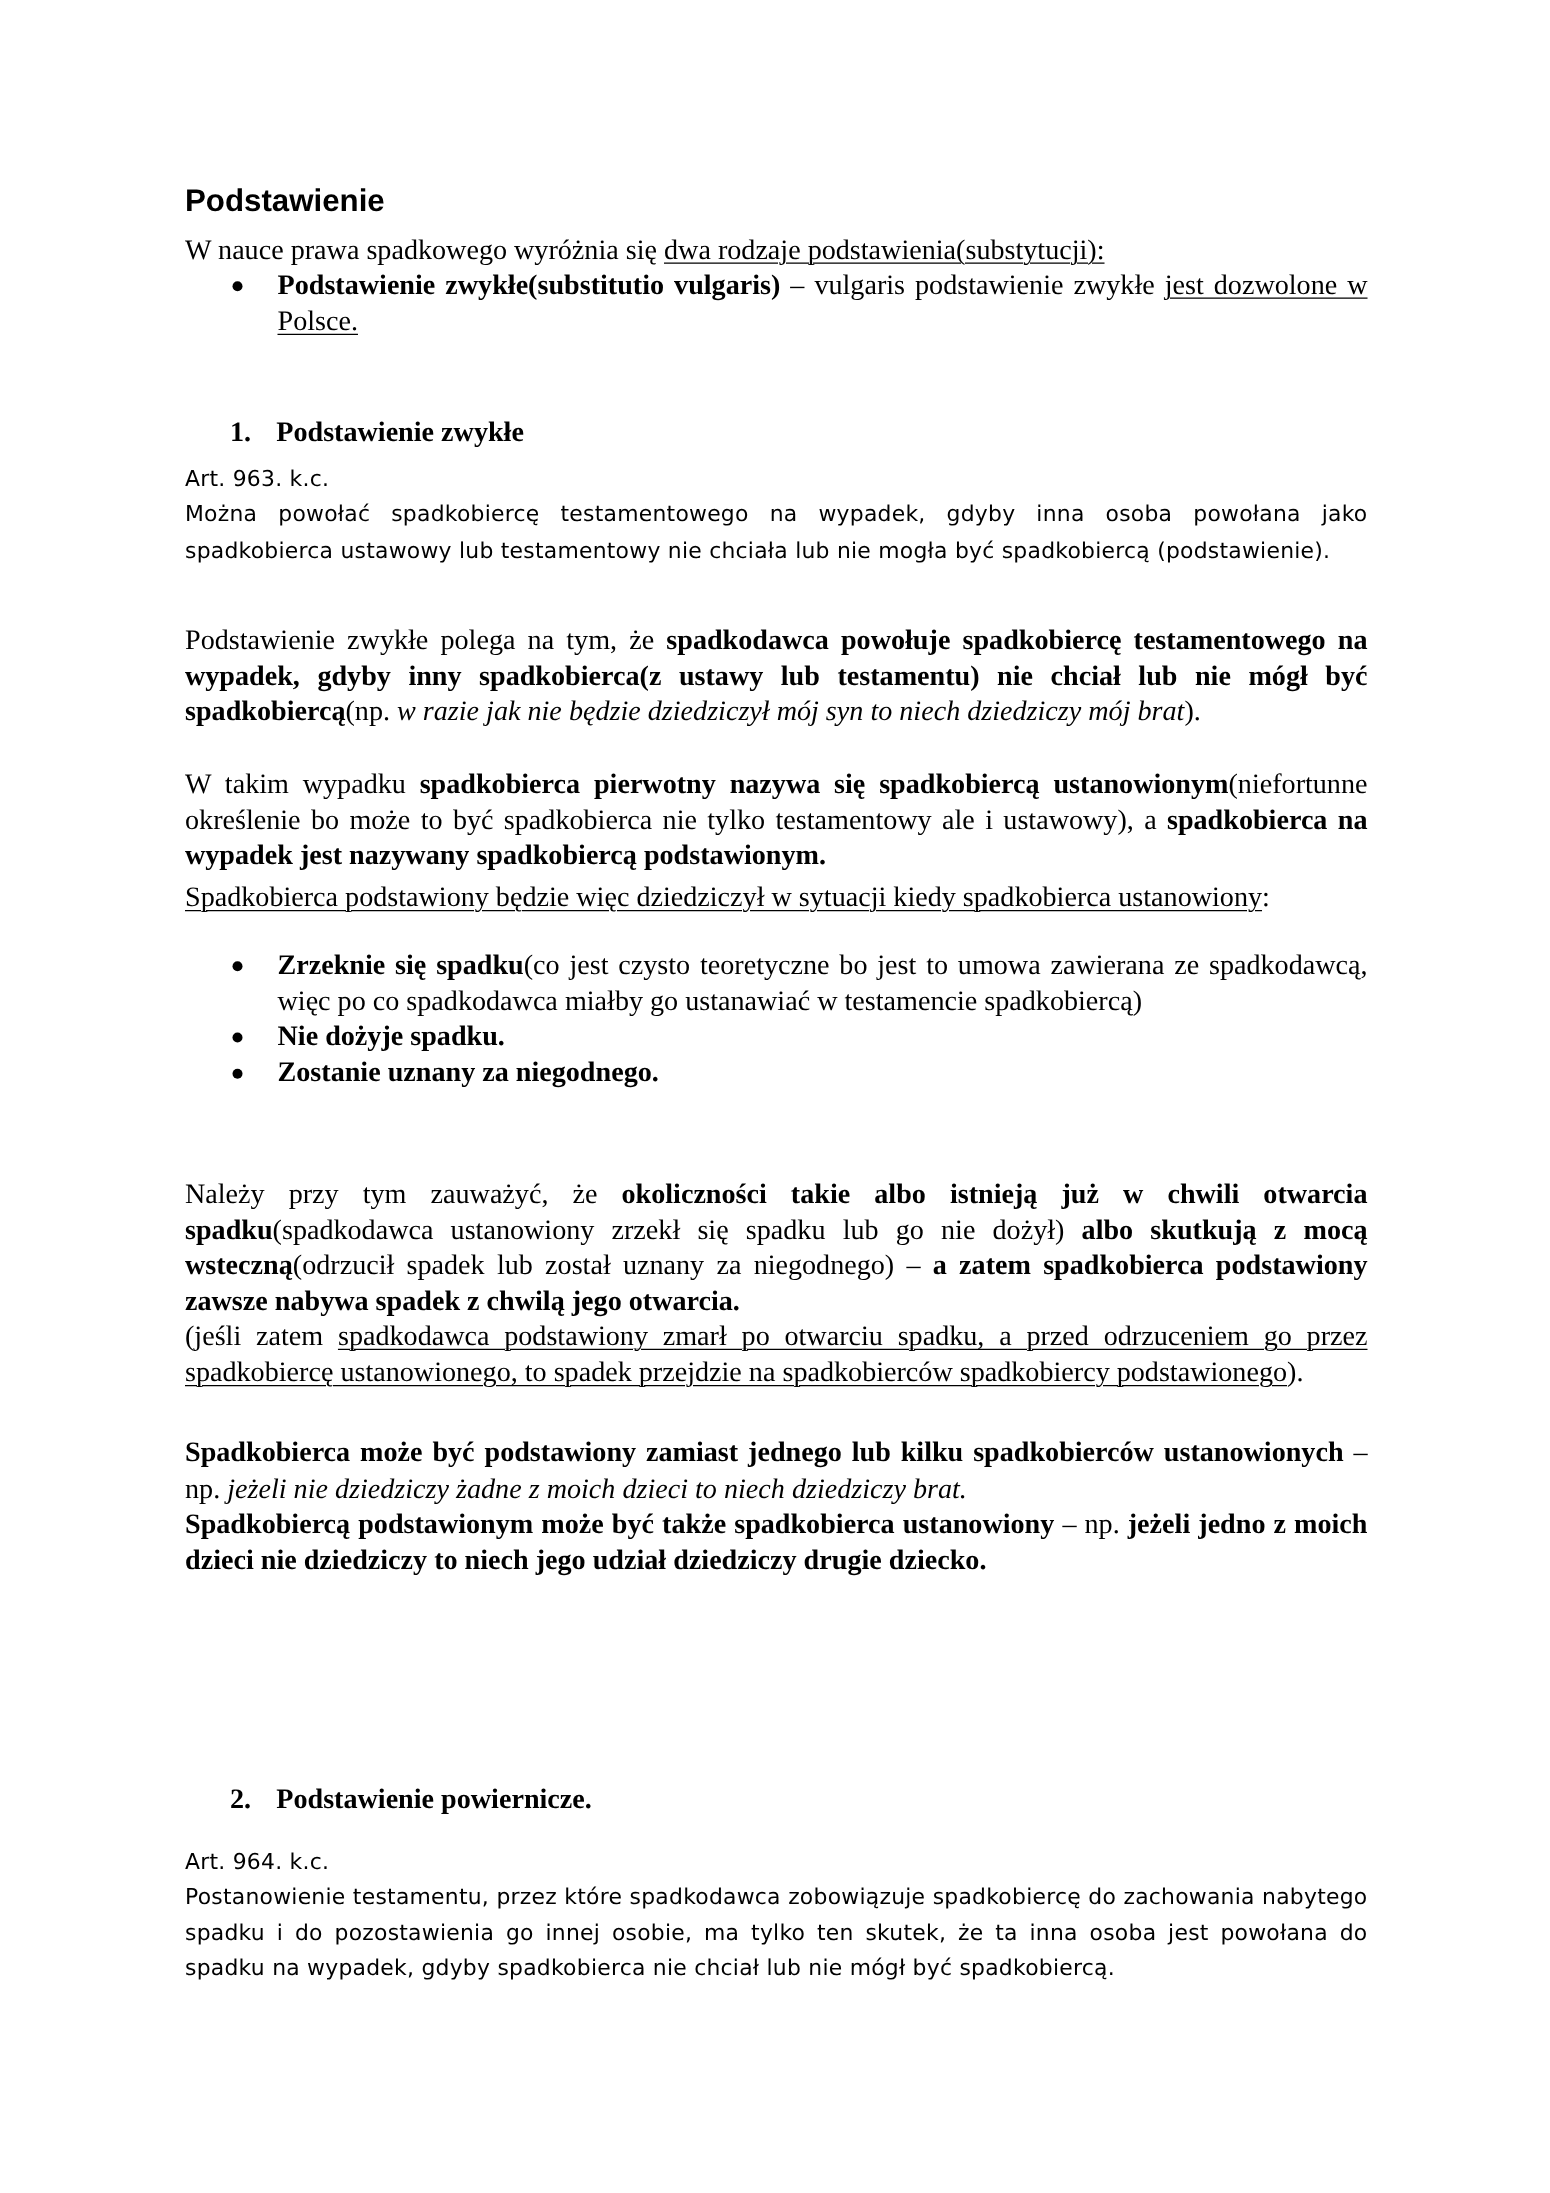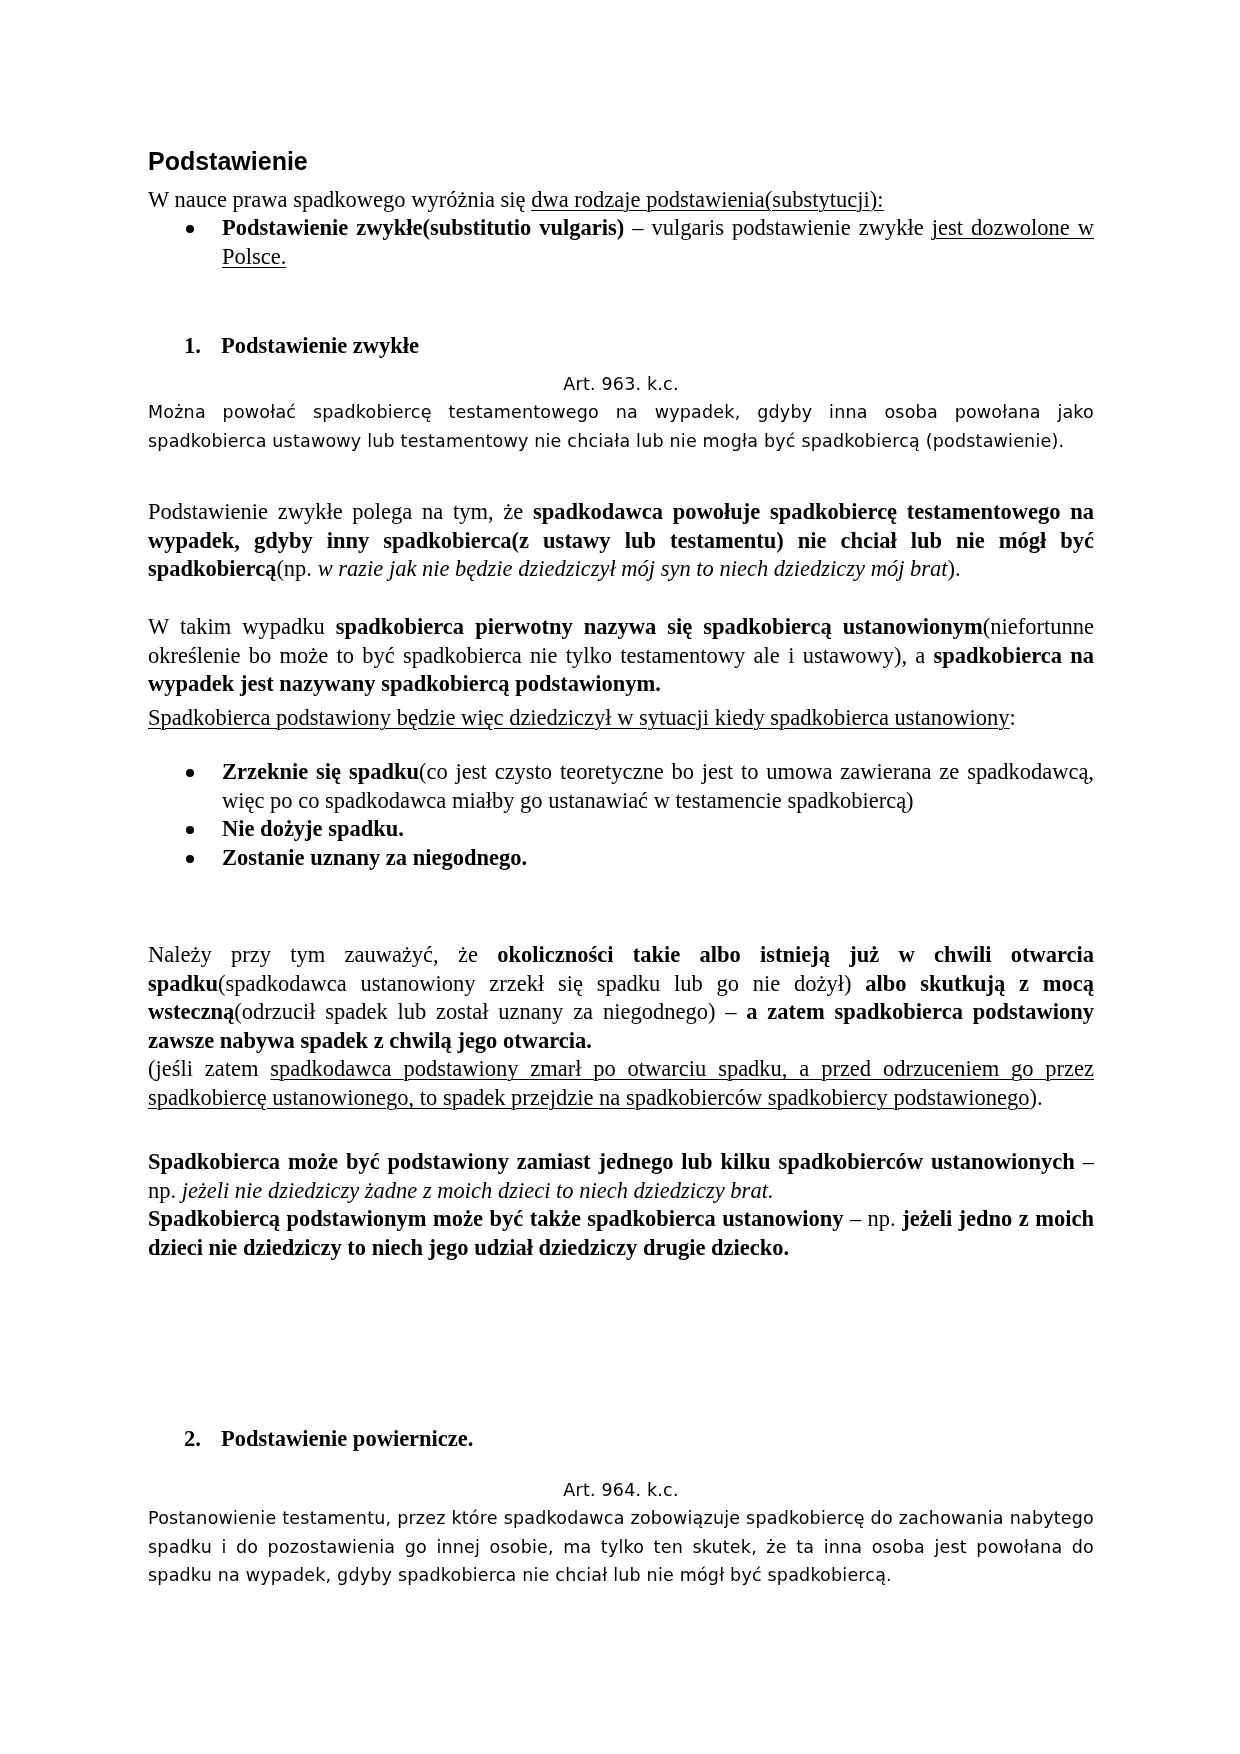--- a/index.html
+++ b/index.html
@@ -1,19 +1,19 @@
 <!DOCTYPE html>
 <html><head>
 <meta charset="utf-8">
 <style>
   html, body { margin: 0; padding: 0; background: #ffffff; }
   body { width: 1240px; height: 1754px; position: relative; overflow: hidden; color: #000; }
   .page { position: absolute; left: 148px; top: 0; width: 946px; }
   .serif { font-family: "Liberation Serif", "DejaVu Serif", serif; font-size: 22.5px; line-height: 28.6px; }
-  .art { font-family: "DejaVu Sans", sans-serif; font-size: 17.5px; line-height: 28.6px; letter-spacing: 0.2px; text-align: center; }
+  .art { font-family: "DejaVu Sans", sans-serif; font-size: 17.5px; line-height: 28.6px; letter-spacing: 0.2px; }
   .just { text-align: justify; }
   .bi { font-weight: bold; }
   .i { font-style: italic; }
   .u { text-decoration: underline; text-decoration-thickness: 1px; text-underline-offset: 3px; }
   h1.doc-title { position: absolute; top: 146px; left: 0; margin: 0; font-family: "Liberation Sans", "DejaVu Sans", sans-serif; font-weight: bold; font-size: 25px; line-height: 30px; }
   h2.sec { margin: 0; font-family: "Liberation Serif", serif; font-weight: bold; font-size: 22.5px; line-height: 28px; position: absolute; left: 36px; }
   h2.sec .num { display: inline-block; width: 37px; }
   .block { position: absolute; left: 0; width: 946px; margin: 0; }
   ul.bl { list-style: none; margin: 0; padding: 0; position: absolute; left: 0; width: 946px; }
   ul.bl li { position: relative; padding-left: 74px; text-align: justify; }

